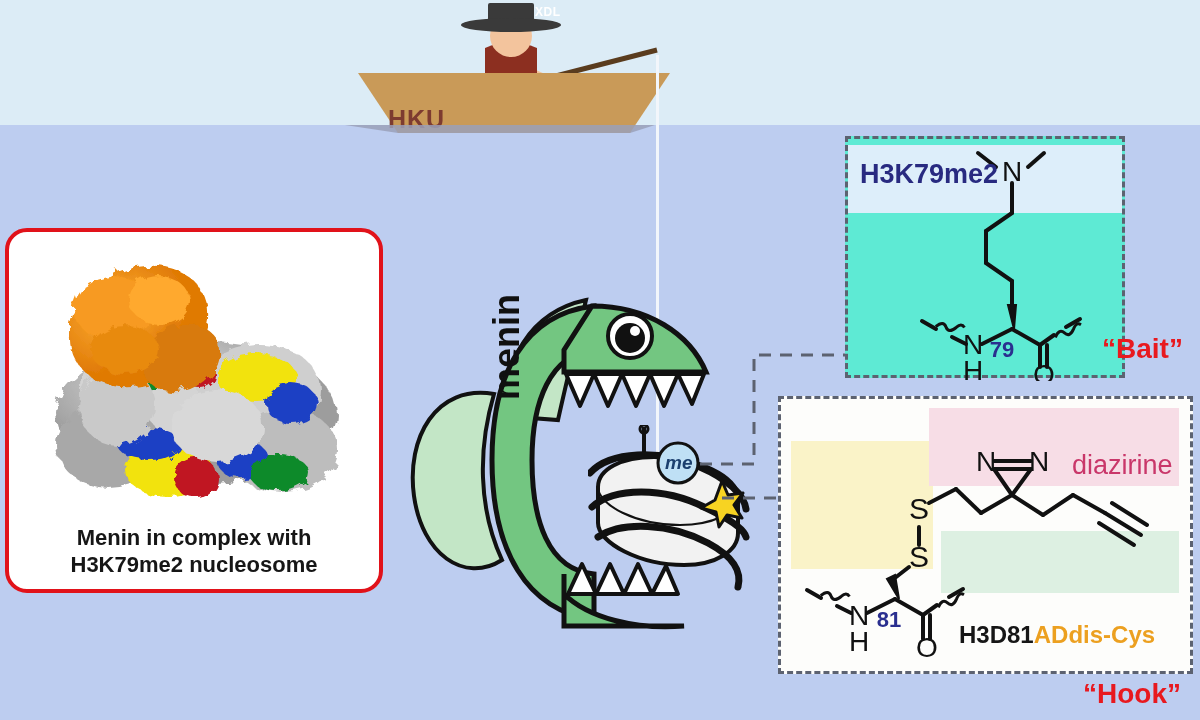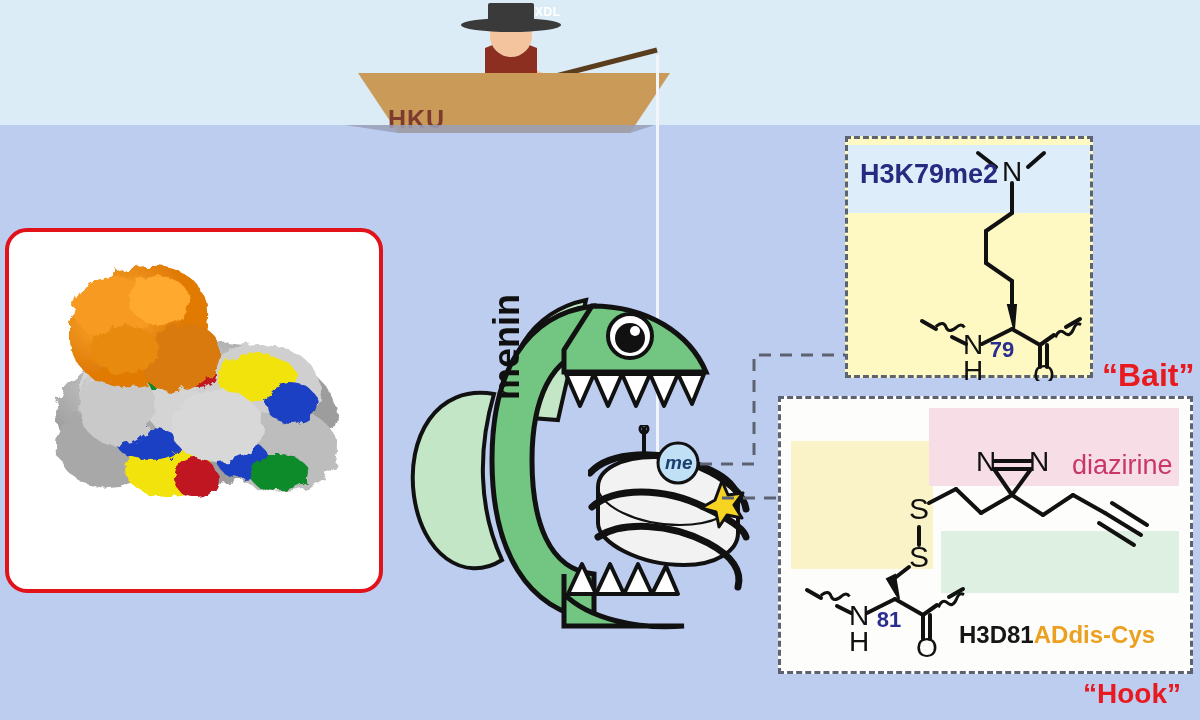--- a/index.html
+++ b/index.html
@@ -85,38 +85,38 @@
     font-size: 19px; font-style: italic; font-weight: 700;
     color: #1b3f6e;
   }
 
   
   #connectors { position: absolute; left: 0; top: 0; width: 1200px; height: 720px; pointer-events: none; }
 
   
   #bait-box {
     position: absolute; left: 845px; top: 136px;
-    width: 248px; height: 242px;
-    background: #fef9c3;
+    width: 280px; height: 242px;
+    background: #5eead4;
     border: 3px dashed #5c6270;
   }
   #bait-hl {
     position: absolute; left: 0; top: 6px;
     width: 100%; height: 68px;
     background: #ddeefa;
   }
   #bait-title {
     position: absolute; left: 12px; top: 20px;
     font-size: 27px; font-weight: 700; color: #282a80;
     z-index: 3;
   }
   #bait-struct { position: absolute; left: 0; top: 0; }
   #bait-word {
     position: absolute; left: 1102px; top: 333px;
-    font-size: 32px; font-weight: 700; color: #e8191f; margin-top: 24px;
+    font-size: 28px; font-weight: 700; color: #e8191f;
   }
 
   
   #hook-box {
     position: absolute; left: 778px; top: 396px;
     width: 415px; height: 278px;
     background: #fdfdfb;
     border: 3px dashed #5c6270;
   }
   .tagbox { position: absolute; }
@@ -234,20 +234,24 @@
       </g>
 
       <g filter="url(#rough)">
         <ellipse cx="118" cy="88" rx="72" ry="58" transform="rotate(-28 118 88)" fill="url(#gOr)"></ellipse>
         <ellipse cx="160" cy="120" rx="40" ry="32" transform="rotate(-30 160 120)" fill="#d87a08"></ellipse>
         <ellipse cx="92" cy="70" rx="40" ry="32" fill="#f79a20"></ellipse>
         <ellipse cx="138" cy="62" rx="30" ry="24" fill="#ffa92e"></ellipse>
         <ellipse cx="104" cy="112" rx="34" ry="24" fill="#e88a10"></ellipse>
       </g>
     </svg>
+    <div id="cryo-caption">
+      <div>Menin in complex with</div>
+      <div>H3K79me2 nucleosome</div>
+    </div>
   </div>
 
   <div id="fish">
     <svg width="340" height="345" viewBox="0 0 340 345">
 
       <path d="M96 106 C 38 96, 8 150, 16 208 C 24 266, 66 296, 104 272 C 80 220, 80 160, 96 106 Z" fill="#c3e6c6" stroke="#111" stroke-width="4"></path>
 
       <path d="M108 128 C 104 74, 132 24, 188 12 C 178 54, 168 96, 160 132 Z" fill="#c3e6c6" stroke="#111" stroke-width="4"></path>
 
       <path d="M196 18

